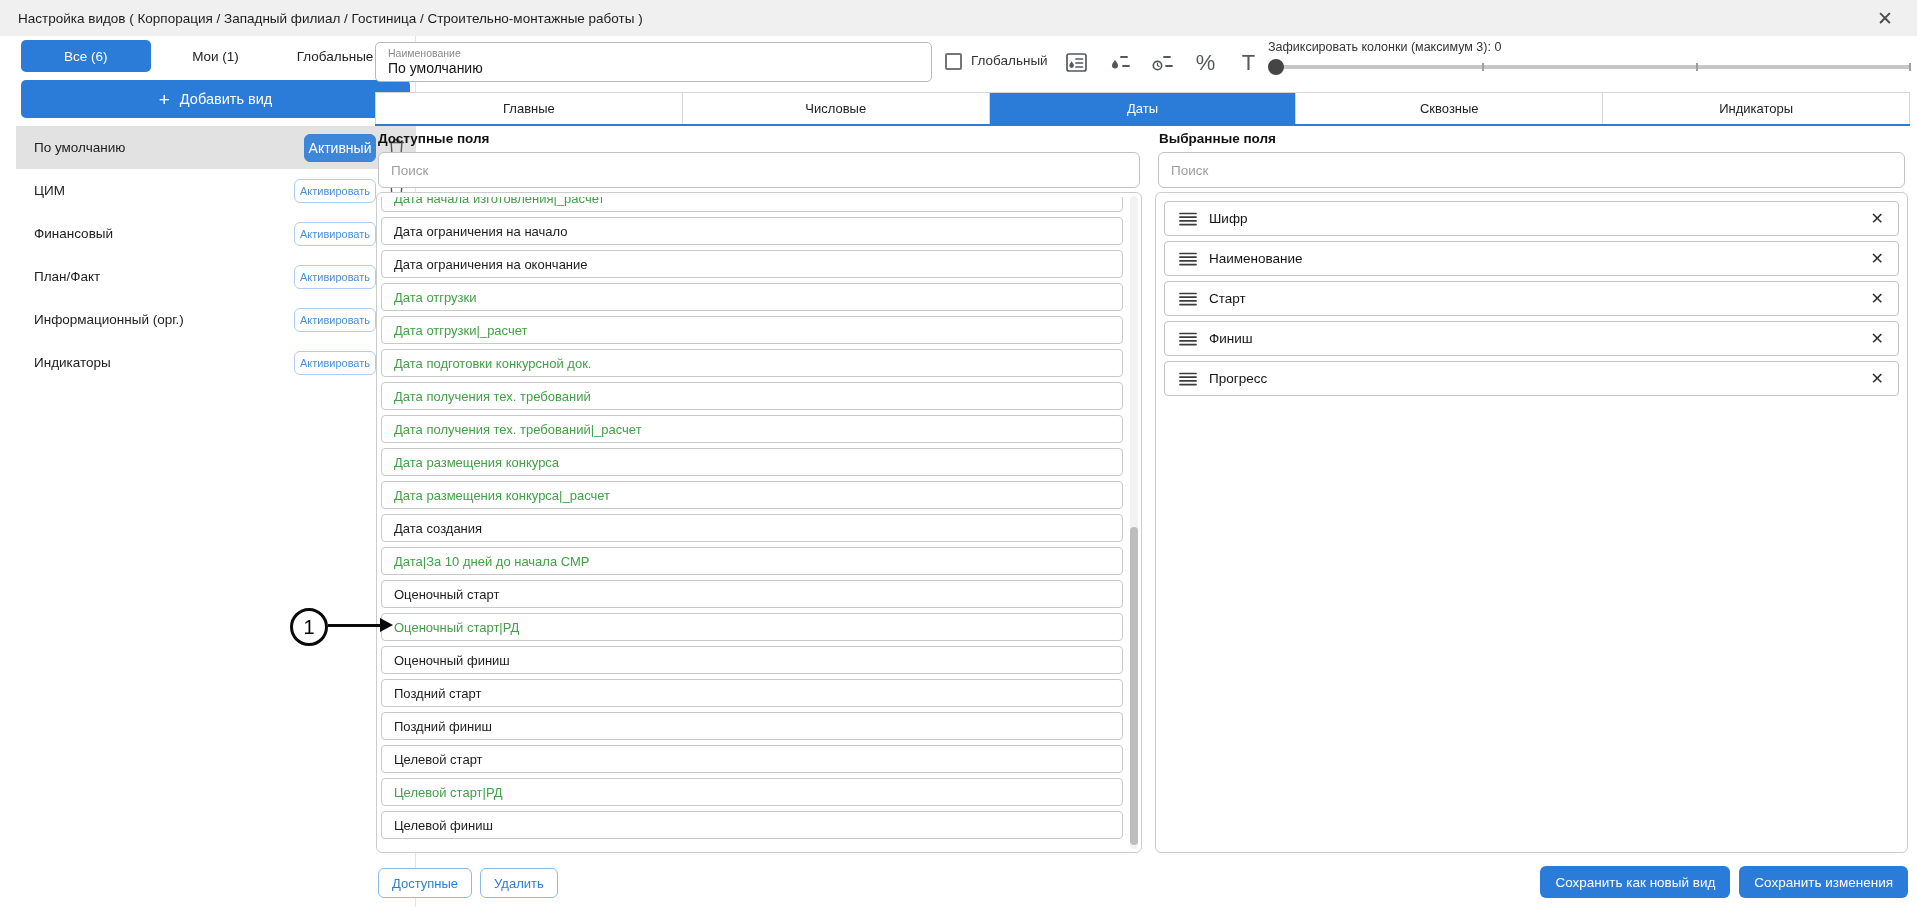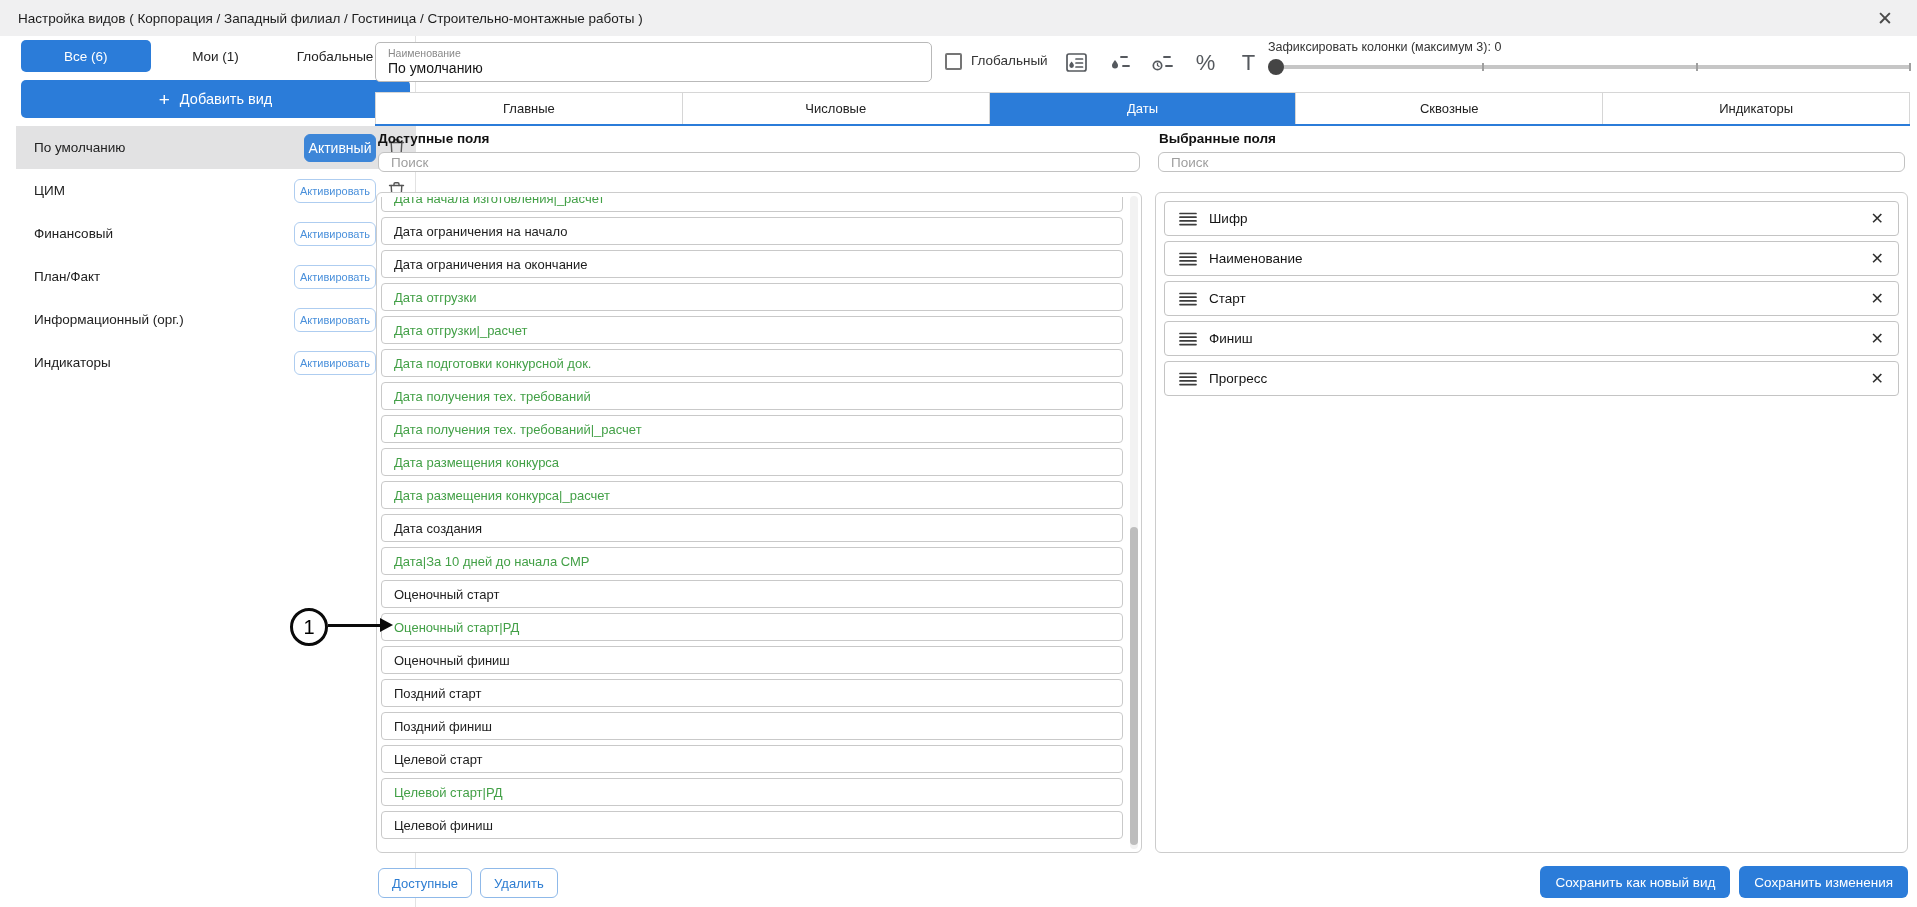--- a/index.html
+++ b/index.html
@@ -74,21 +74,21 @@
   .main-tab {
     flex:1; display:flex; align-items:center; justify-content:center;
     font-size:13px; color:#222; border-left:1px solid #d6d6d6; cursor:pointer; background:#fff;
   }
   .main-tab:first-child { border-left:none; }
   .main-tab.active { background:#2b7cd9; color:#fff;text-align:center; }
   .tabstrip-underline { position:absolute; left:3px; right:7px; top:88px; height:2px; background:#2b7cd9; }
   
   .col-head { position:absolute; top:95px; font-size:13.5px; font-weight:bold; color:#111; }
   .search-input {
-    position:absolute; top:116px; height:20px; border:1px solid #c2c2c2; border-radius:6px;
+    position:absolute; top:116px; height:36px; border:1px solid #c2c2c2; border-radius:6px;
     padding:4px 12px; font-size:13.5px; color:#333; font-family:"Liberation Sans", sans-serif;
     background:#fff; outline:none;
   }
   .search-input::placeholder { color:#9e9e9e; }
   .panel { position:absolute; top:156px; height:661px; border:1px solid #ccc; border-radius:6px; background:#fff; }
   .avail-panel { left:4px; width:766px; }
   .sel-panel { left:783px; width:753px; }
   .avail-items { position:absolute; left:4px; right:18px; top:4px; bottom:4px; overflow:hidden; }
   .f-item {
     height:28px; border:1px solid #c9c9c9; border-radius:4px; background:#fff;

